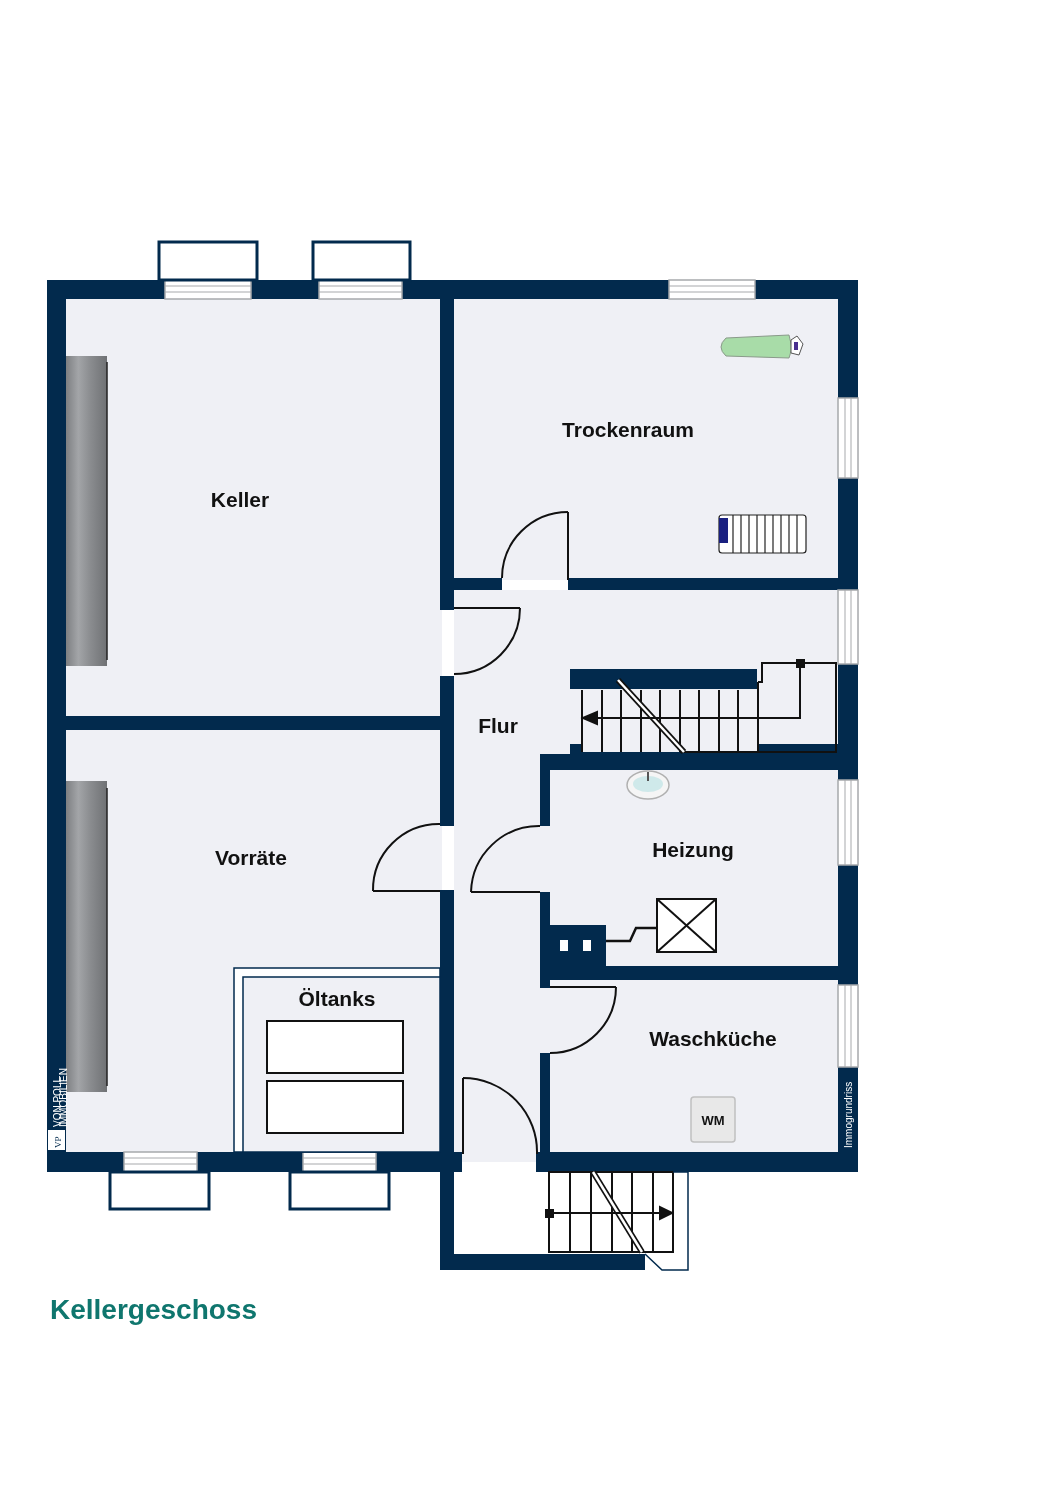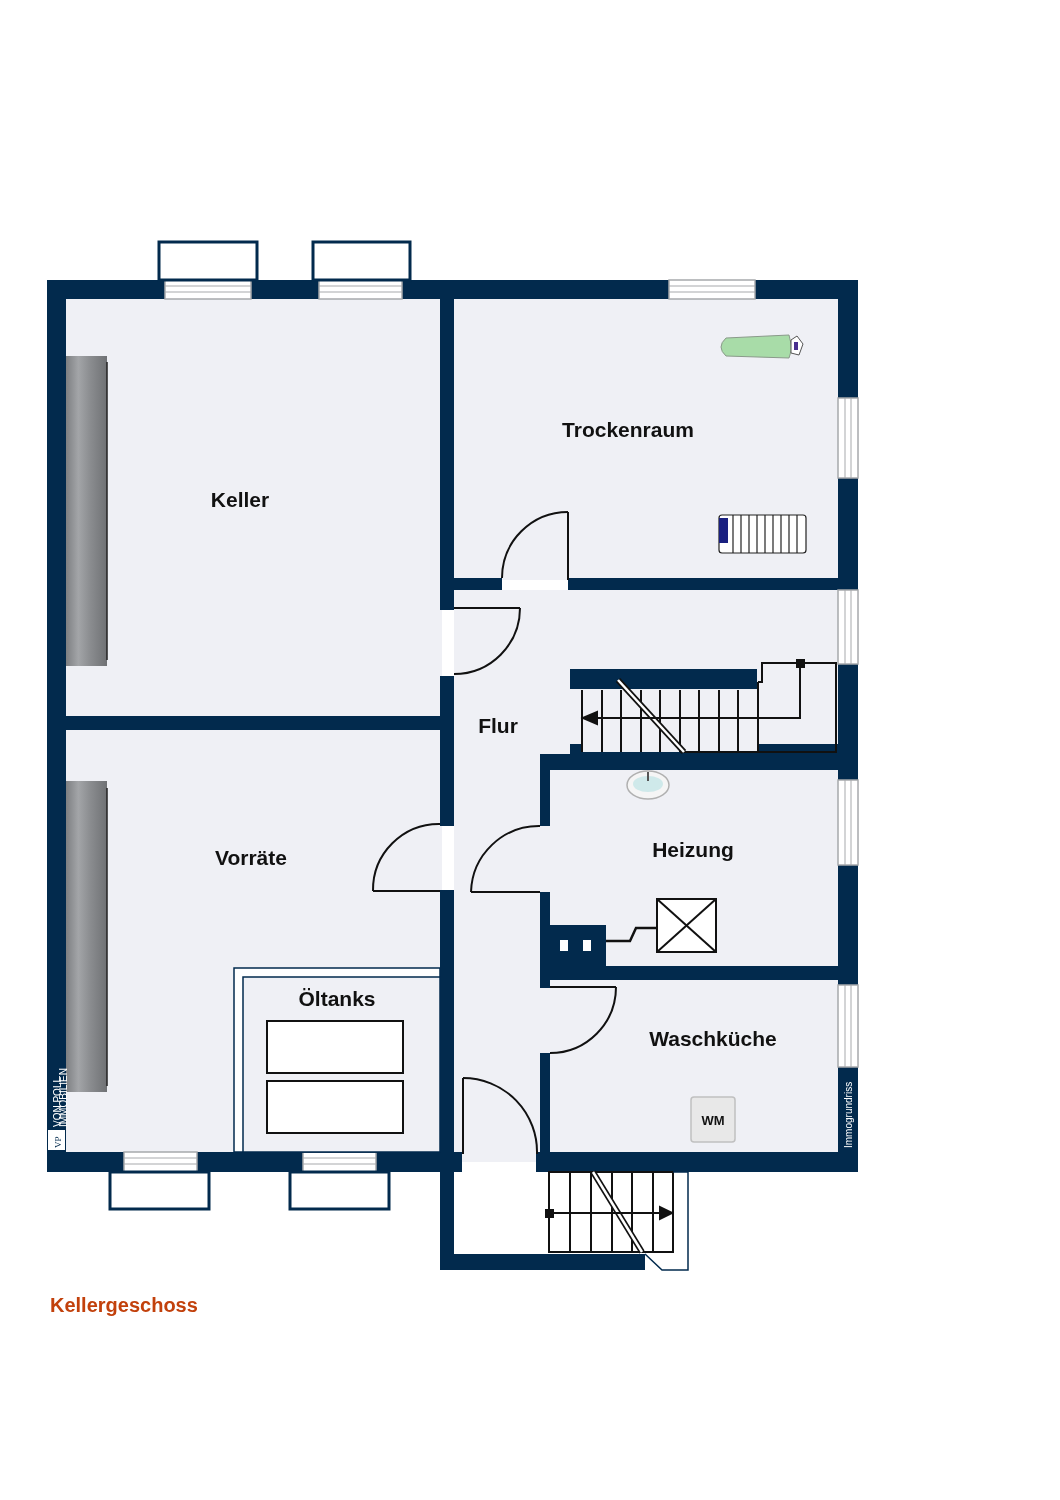--- a/index.html
+++ b/index.html
@@ -1,20 +1,20 @@
 <!DOCTYPE html>
 <html><head>
 <meta charset="utf-8">
 <style>
   html, body { margin:0; padding:0; background:#ffffff; }
   body { width:1060px; height:1500px; position:relative; overflow:hidden; font-family:"Liberation Sans", sans-serif; }
   #plan { position:absolute; left:0; top:0; width:1060px; height:1500px; }
   .room-label { font-family:"Liberation Sans", sans-serif; font-weight:bold; font-size:21px; fill:#111; }
   .small-label { font-family:"Liberation Sans", sans-serif; font-weight:bold; font-size:13px; fill:#111; }
-  .caption { position:absolute; left:50px; top:1294px; font-size:20px; font-weight:bold; color:#c2410c; }
+  .caption { position:absolute; left:50px; top:1294px; font-size:28px; font-weight:bold; color:#0f766e; }
   .wm { font-family:"Liberation Sans", sans-serif; font-size:10px; fill:#fff; }
 </style>
 </head>
 <body>
 
 <svg id="plan" viewBox="0 0 1060 1500" xmlns="http://www.w3.org/2000/svg">
 
   <g fill="#eff0f5">
     <rect x="66" y="298" width="376" height="420"></rect>
     <rect x="454" y="298" width="384" height="282"></rect>

